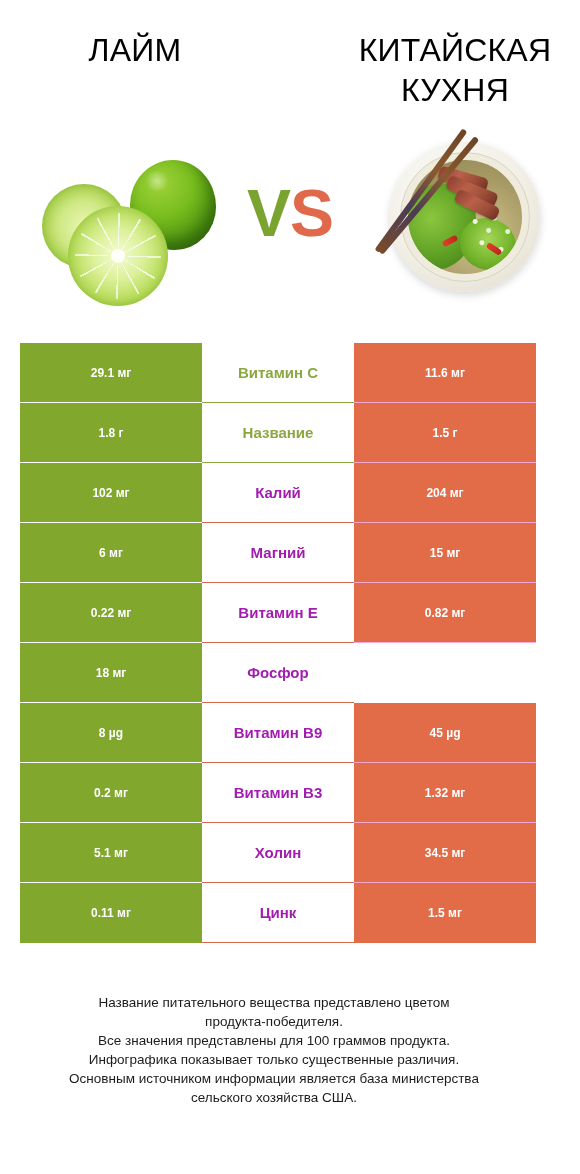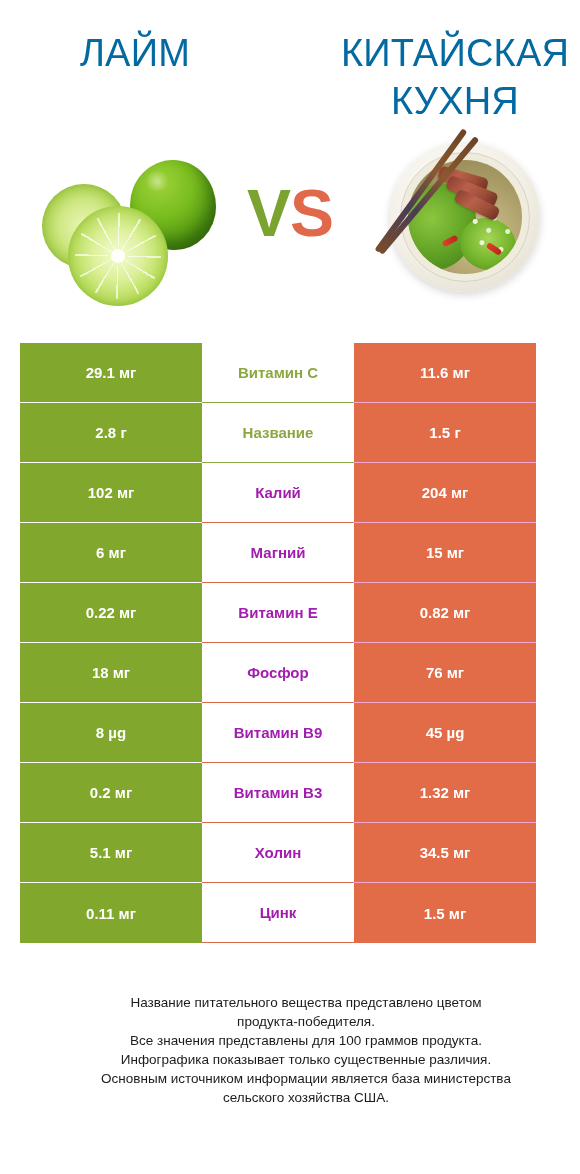--- a/index.html
+++ b/index.html
@@ -23,24 +23,24 @@
   .header {
     position: absolute;
     top: 0; left: 0;
     width: 580px;
     height: 320px;
   }
 
   .title {
     position: absolute;
     top: 30px;
-    font-size: 38px;
+    font-size: 32px;
     font-weight: 400;
     line-height: 1.25;
-    color: #0369a1;
+    color: #000000;
     text-align: center;
     letter-spacing: 0.2px;
     white-space: pre-line;
   }
   .title-left  { left: 20px;  width: 230px; }
   .title-right { left: 340px; width: 230px; }
 
   
   .vs {
     position: absolute;
@@ -209,21 +209,21 @@
   }
   .row {
     display: flex;
     height: 60px;
     align-items: stretch;
   }
   .cell {
     display: flex;
     align-items: center;
     justify-content: center;
-    font-size: 15px;
+    font-size: 12px;
     font-weight: 700;
     line-height: 1;
   }
   .cell-left, .cell-right {
     width: 182px;
     color: #ffffff;
   }
   .cell-left  { background: #81a72c; border-bottom: 1px solid #ffffff; }
   .cell-right { background: #e26b48; border-bottom: 1px solid #f9a8d4; }
   .cell-mid {
@@ -233,21 +233,21 @@
     font-weight: 700;
   }
   .row.win-left  .cell-mid { color: #8ba73f; border-bottom: 1px solid #8ba73f; }
   .row.win-right .cell-mid { color: #a21caf; border-bottom: 1px solid #d4684a; }
   .row:last-child .cell-left,
   .row:last-child .cell-right { border-bottom: none; }
 
   
   .footer {
     position: absolute;
-    left: 36px;
+    left: 4px;
     top: 993px;
     width: 540px;
     text-align: center;
     font-size: 13.5px;
     line-height: 19px;
     color: #1c1c1c;
     white-space: pre-line;
   }
 </style>
 </head>
@@ -293,21 +293,21 @@
 
   <div class="table">
 
     <div class="row win-left">
       <div class="cell cell-left">29.1 мг</div>
       <div class="cell cell-mid">Витамин C</div>
       <div class="cell cell-right">11.6 мг</div>
     </div>
 
     <div class="row win-left">
-      <div class="cell cell-left">2.8 г</div>
+      <div class="cell cell-left">1.8 г</div>
       <div class="cell cell-mid">Название</div>
       <div class="cell cell-right">1.5 г</div>
     </div>
 
     <div class="row win-right">
       <div class="cell cell-left">102 мг</div>
       <div class="cell cell-mid">Калий</div>
       <div class="cell cell-right">204 мг</div>
     </div>
 
@@ -319,21 +319,20 @@
 
     <div class="row win-right">
       <div class="cell cell-left">0.22 мг</div>
       <div class="cell cell-mid">Витамин E</div>
       <div class="cell cell-right">0.82 мг</div>
     </div>
 
     <div class="row win-right">
       <div class="cell cell-left">18 мг</div>
       <div class="cell cell-mid">Фосфор</div>
-      <div class="cell cell-right">76 мг</div>
     </div>
 
     <div class="row win-right">
       <div class="cell cell-left">8 µg</div>
       <div class="cell cell-mid">Витамин B9</div>
       <div class="cell cell-right">45 µg</div>
     </div>
 
     <div class="row win-right">
       <div class="cell cell-left">0.2 мг</div>

